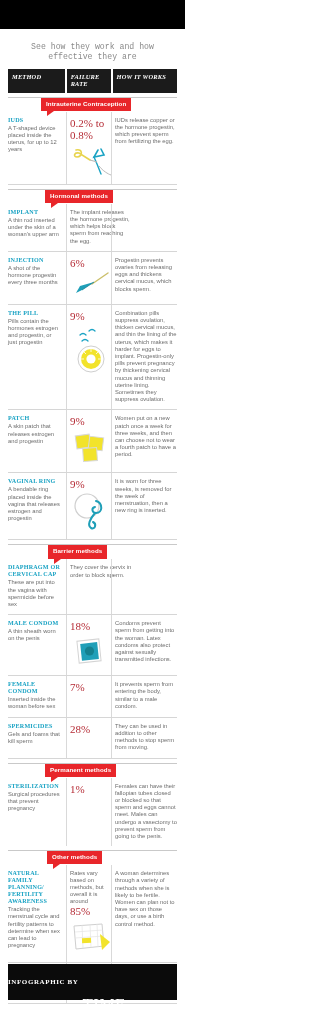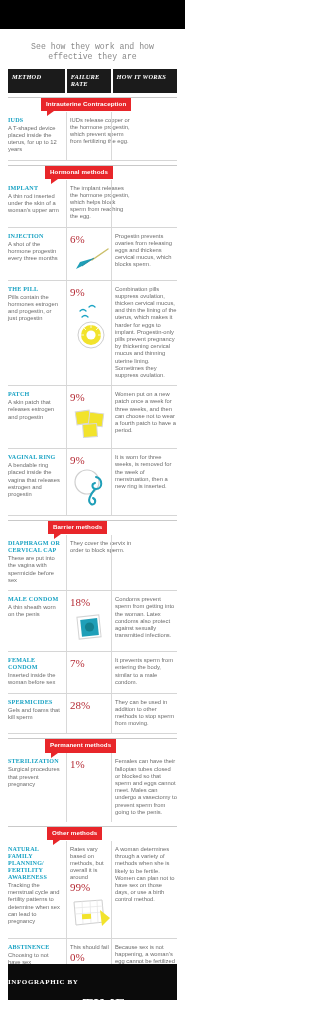--- a/index.html
+++ b/index.html
@@ -215,20 +215,32 @@
 </div>
 
 <div class="rows">
 
   <div class="row">
     <div class="vline-a"></div>
     <div class="vline-b"></div>
     <div class="cell-method">
       <p class="m-name">IUDS</p>
       <p class="m-desc">A T-shaped device placed inside the uterus, for up to 12 years</p>
+    </div>
+    <div class="cell-rate">
+      <p class="rate">0.2% to 0.8%</p>
+      <div class="art">
+        <svg width="44" height="34" viewBox="0 0 44 34">
+          <path d="M6 6 C13 4, 13 13, 7 13 C3 13, 4 8, 9 9 L20 16" stroke="#e8d44d" stroke-width="1.6" fill="none" stroke-linecap="round"></path>
+          <path d="M28 6 L24 13 L34 11 L31 5" stroke="#1aa3c4" stroke-width="1.6" fill="none" stroke-linecap="round"></path>
+          <path d="M24 13 L27 20 L31 30" stroke="#1aa3c4" stroke-width="1.4" fill="none" stroke-linecap="round"></path>
+          <path d="M20 16 L27 18" stroke="#b9b9b9" stroke-width="1.2" fill="none"></path>
+          <path d="M29 22 C33 27, 38 30, 41 31" stroke="#b9b9b9" stroke-width="1" fill="none"></path>
+        </svg>
+      </div>
     </div>
     <div class="cell-works">
       <p class="works">IUDs release copper or the hormone progestin, which prevent sperm from fertilizing the egg.</p>
     </div>
   </div>
 </div>
 
 <div class="banner-row">
   <div class="rule"></div>
   <div class="banner b-horm">Hormonal methods</div>
@@ -451,21 +463,21 @@
 
   <div class="row">
     <div class="vline-a"></div>
     <div class="vline-b"></div>
     <div class="cell-method">
       <p class="m-name">NATURAL FAMILY PLANNING/ FERTILITY AWARENESS</p>
       <p class="m-desc">Tracking the menstrual cycle and fertility patterns to determine when sex can lead to pregnancy</p>
     </div>
     <div class="cell-rate">
       <p class="rate-note">Rates vary based on methods, but overall it is around</p>
-      <p class="rate">99%</p>
+      <p class="rate">85%</p>
       <div class="art">
         <svg width="42" height="36" viewBox="0 0 42 36">
           <path d="M4 6 L32 4 L34 26 L6 29 Z" fill="#ffffff" stroke="#cfcfcf" stroke-width="1"></path>
           <g stroke="#e4e4e4" stroke-width="0.7">
             <line x1="5" y1="12" x2="33" y2="10"></line>
             <line x1="5" y1="18" x2="33.5" y2="16"></line>
             <line x1="12" y1="5" x2="13" y2="28"></line>
             <line x1="20" y1="4.5" x2="21" y2="27.5"></line>
             <line x1="27" y1="4" x2="28" y2="27"></line>
           </g>

